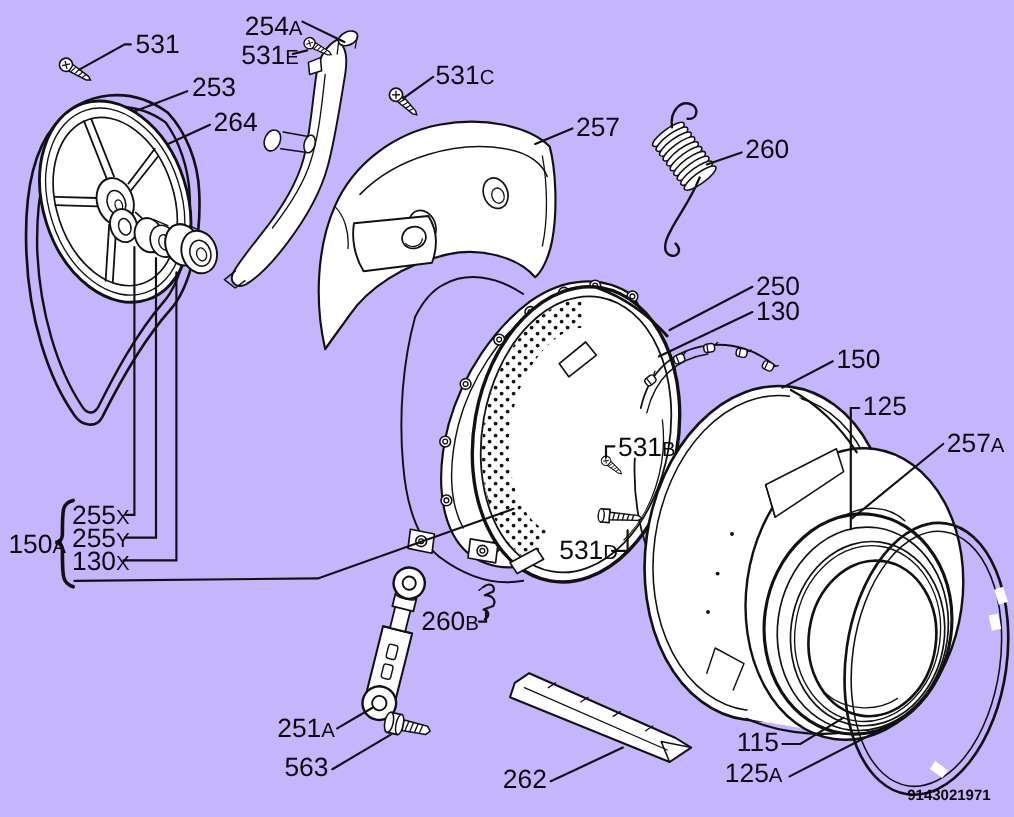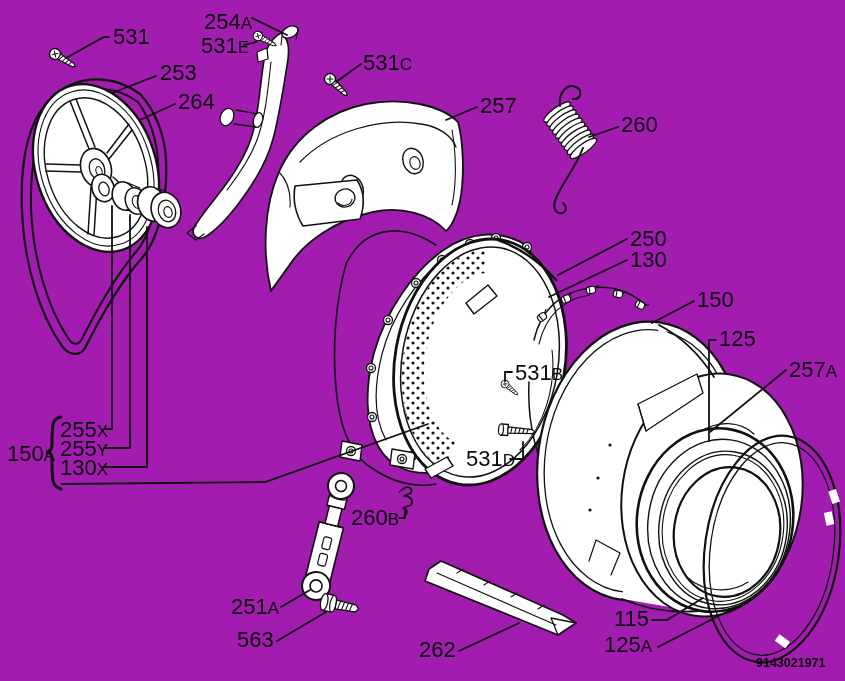--- a/index.html
+++ b/index.html
@@ -1,16 +1,16 @@
 <!DOCTYPE html>
 <html><head>
 <meta charset="utf-8">
 <style>
   html,body { margin:0; padding:0; background:#ffffff; }
-  .stage { position:relative; width:845px; height:681px; background:#a21caf; overflow:hidden; }
+  .stage { position:relative; width:845px; height:681px; background:#c4b5fd; overflow:hidden; }
   svg { display:block; }
   .lbl { font-family:"Liberation Sans", sans-serif; font-size:22px; fill:#0a0a0a; }
   .sfx { font-size:17px; }
   .code { font-family:"Liberation Sans", sans-serif; font-size:12.5px; font-weight:bold; fill:#0a0a0a; }
   .ln   { stroke:#111; stroke-width:1.8; fill:none; stroke-linecap:round; }
   .art  { stroke:#111; fill:none; stroke-width:1.6; stroke-linejoin:round; stroke-linecap:round; }
   .artw { stroke:#111; fill:#fff; stroke-width:1.6; stroke-linejoin:round; }
   .thin { stroke-width:1.1; }
 </style>
 </head>

